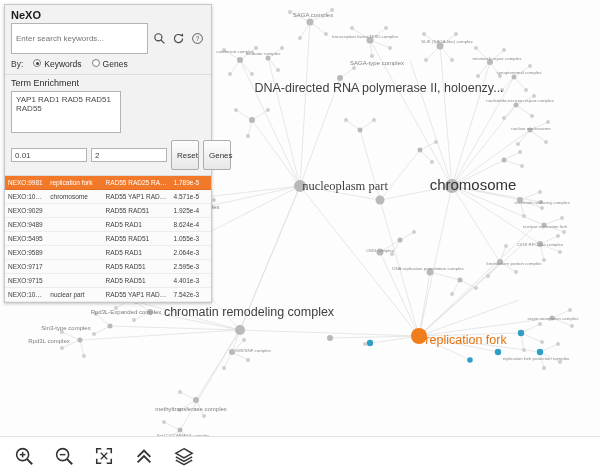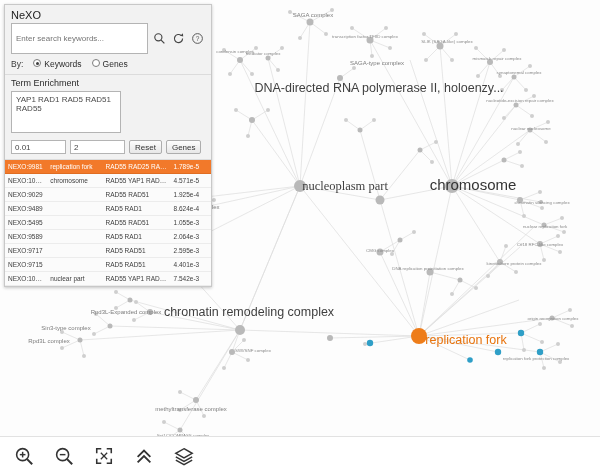--- a/index.html
+++ b/index.html
@@ -51,21 +51,21 @@
     width: 206px;
     background: #f2f2f2;
     border: 1px solid #c8c8c8;
     box-shadow: 0 1px 3px rgba(0,0,0,.22);
     font-size: 9px;
     color: #2b2b2b;
   }
   #panel-title {
     padding: 4px 6px 2px 6px;
     font-size: 11px;
-    font-weight: normal;
+    font-weight: bold;
     color: #1c1c1c;
   }
   .search-row {
     display: flex;
     align-items: center;
     gap: 4px;
     padding: 0 6px 4px 6px;
   }
   #search-input {
     flex: 1 1 auto;
@@ -143,32 +143,32 @@
     resize: none;
     font-family: "Liberation Sans", sans-serif;
   }
   .params-row {
     display: flex;
     align-items: center;
     gap: 4px;
     padding: 5px 6px 5px 6px;
   }
   .param-input {
-    width: 55px;
+    width: 76px;
     height: 14px;
     border: 1px solid #b4b4b4;
     background: #fff;
     font-size: 8px;
     color: #444;
     padding: 0 3px;
     box-sizing: border-box;
     font-family: "Liberation Sans", sans-serif;
   }
   .btn {
-    height: 14px;
+    height: 30px;
     min-width: 28px;
     border: 1px solid #adadad;
     border-radius: 2px;
     background: linear-gradient(#fdfdfd, #e7e7e7);
     font-size: 8px;
     color: #333;
     cursor: pointer;
     padding: 0 5px;
     font-family: "Liberation Sans", sans-serif;
   }

